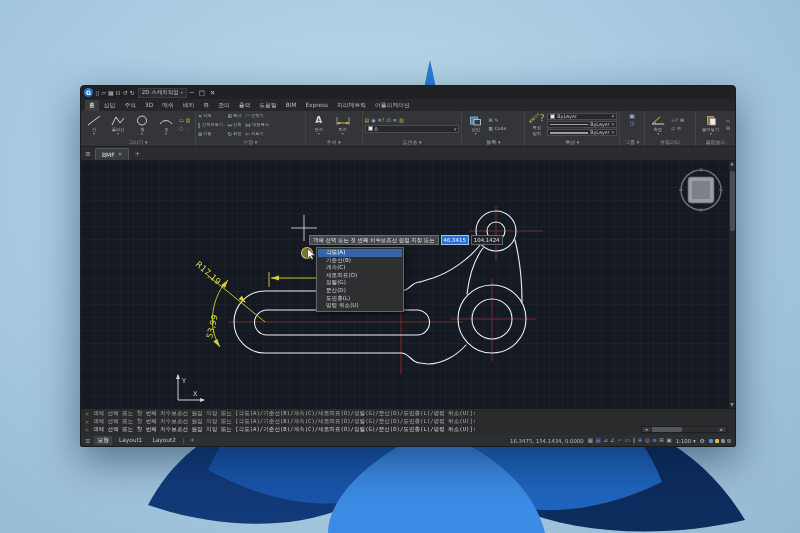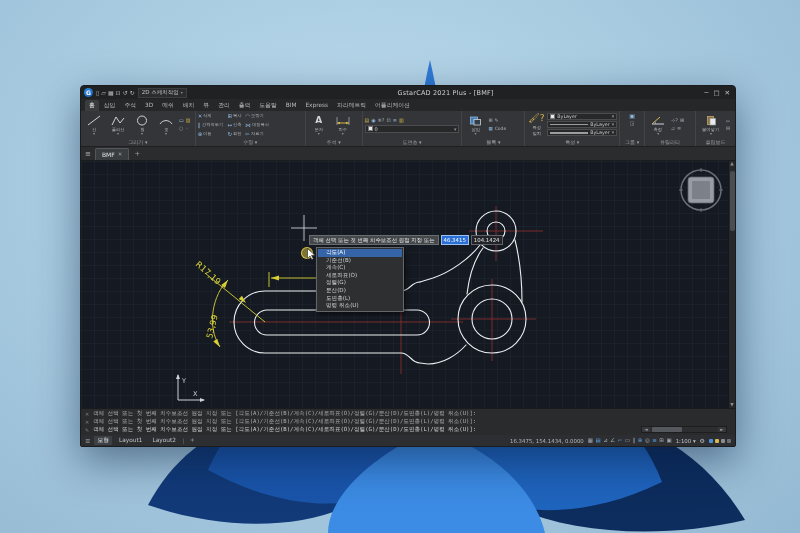--- a/index.html
+++ b/index.html
@@ -127,21 +127,20 @@
           <span>▱</span>
           <span>▦</span>
           <span>⊡</span>
           <span>↺</span>
           <span>↻</span>
         </div>
       <div class="wsbox">
         <span>2D 스케치작업</span>
         <span style="font-size:4px;color:#8e9194;">▾</span>
       </div>
-      <div class="title">GstarCAD 2021 Plus - [BMF]</div>
       <div class="wbtns">
         <span>─</span>
         <span>□</span>
         <span>✕</span>
       </div>
     </div>
 
     <div class="rtabs">
 
     <span class="rtab active">홈</span>

